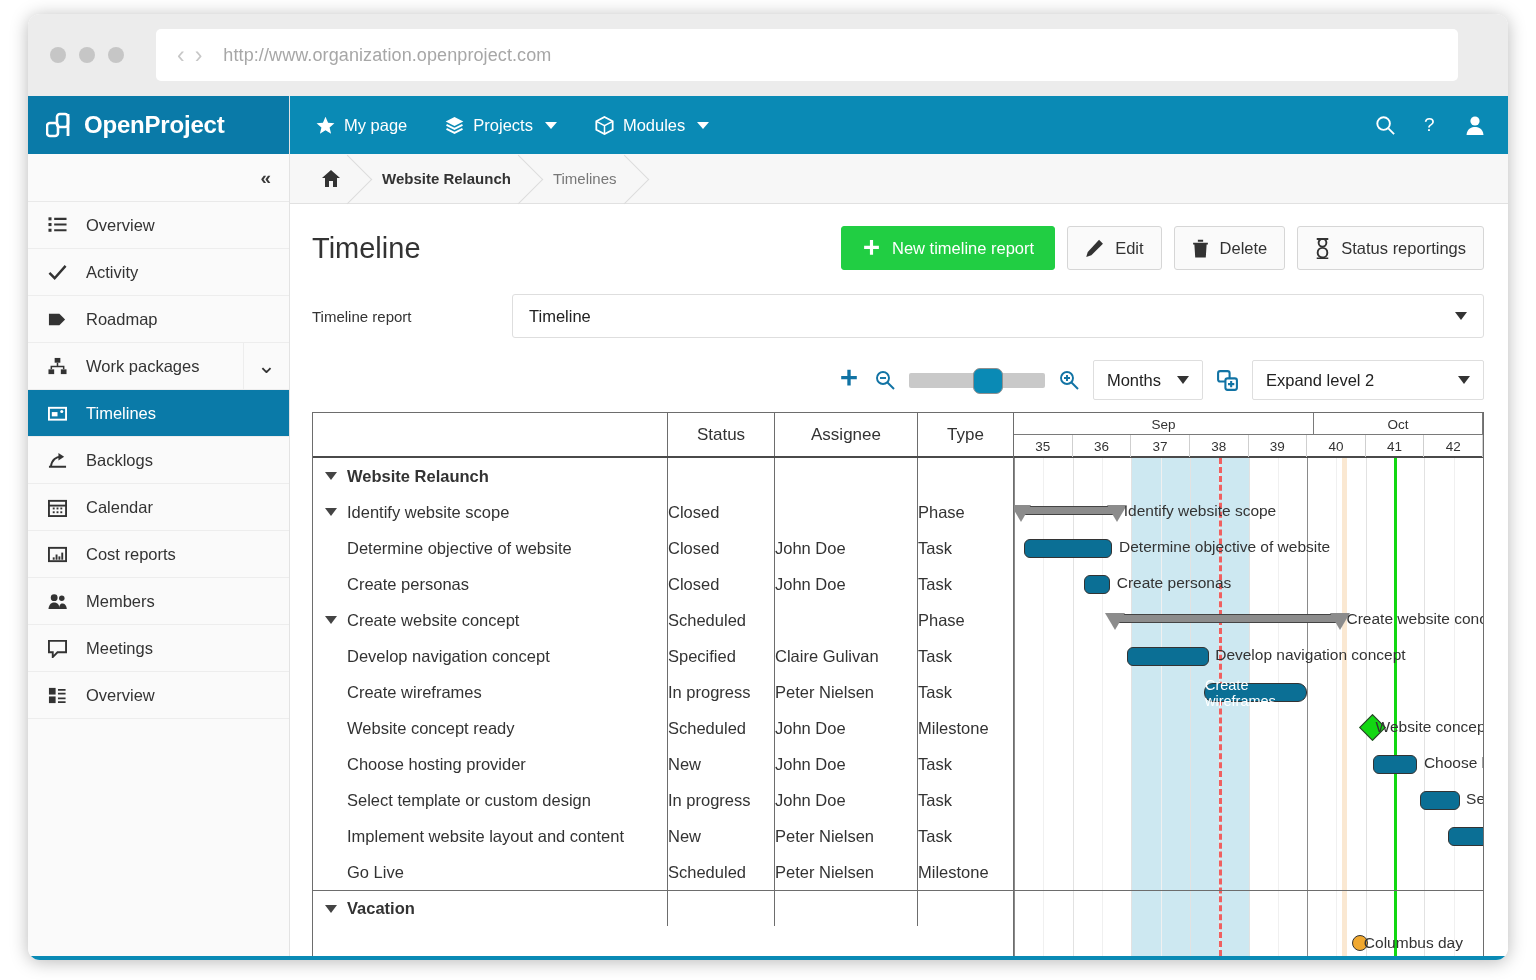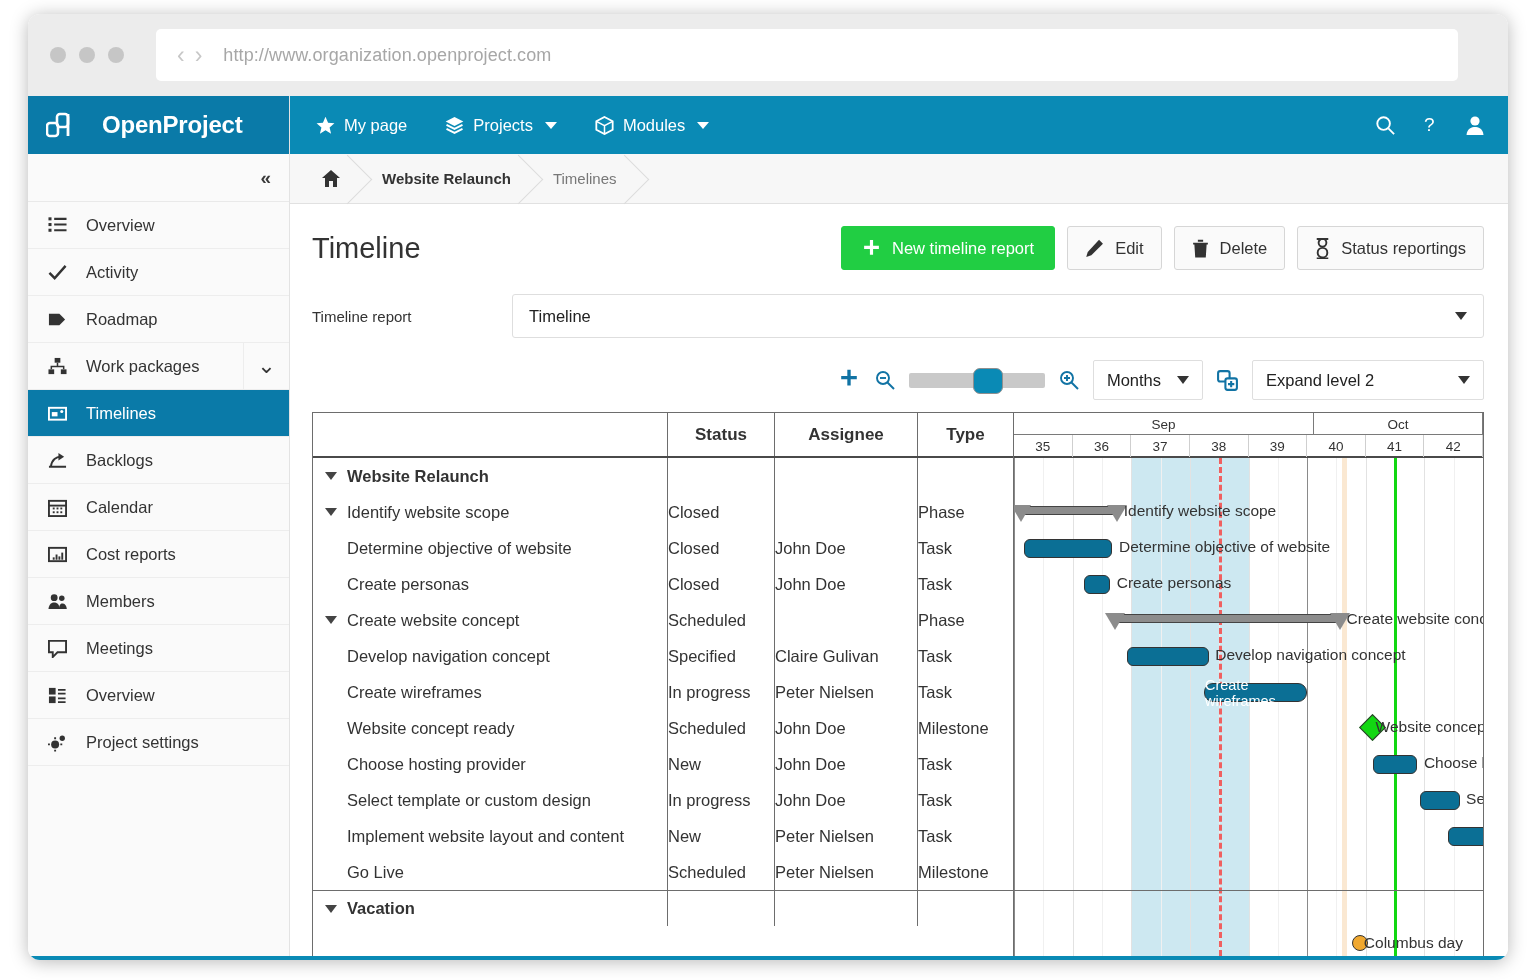--- a/index.html
+++ b/index.html
@@ -55,21 +55,21 @@
   
   .sidebar {
     width: 262px; flex: 0 0 262px;
     background: #fafafa;
     border-right: 1px solid #e3e3e3;
     display: flex; flex-direction: column;
   }
   .brand {
     height: 58px; background: #0a7aa8;
     display: flex; align-items: center;
-    padding-left: 18px; gap: 26px;
+    padding-left: 18px; gap: 8px;
   }
   .brand-logo { width: 30px; height: 26px; flex: 0 0 30px; }
   .brand-name {
     color: #fff; font-size: 24px; font-weight: bold;
     letter-spacing: -.2px;
   }
   .collapse-row {
     height: 48px; display: flex; align-items: center;
     justify-content: flex-end; padding-right: 18px;
     border-bottom: 1px solid #e9e9e9;
@@ -198,21 +198,21 @@
   .tl-left { width: 700px; flex: 0 0 700px; display: flex; flex-direction: column; }
   .tl-head {
     height: 45px; display: flex; border-bottom: 2px solid #4a4a4a; flex: 0 0 45px;
   }
   .col-name { flex: 1; min-width: 0; }
   .col-status { width: 107px; flex: 0 0 107px; border-left: 1px solid #6d6d6d; }
   .col-assignee { width: 143px; flex: 0 0 143px; border-left: 1px solid #6d6d6d; }
   .col-type { width: 96px; flex: 0 0 96px; border-left: 1px solid #6d6d6d; }
   .tl-head .hcell {
     display: flex; align-items: center; justify-content: center;
-    font-size: 17px; font-weight: bold; color: #333;
+    font-size: 17px; font-weight: normal; color: #333;
   }
   .tl-rows { flex: 1; }
   .tl-row { height: 36px; display: flex; font-size: 16.5px; color: #333; }
   .tl-row .cell { display: flex; align-items: center; }
   .tl-row .cell.name { padding-left: 12px; gap: 10px; }
   .tl-row .cell.mid { }
   .tl-row.group .cell.name { font-weight: bold; }
   .tri {
     width: 0; height: 0; border-left: 6px solid transparent;
     border-right: 6px solid transparent; border-top: 8px solid #444;
@@ -428,30 +428,20 @@
           </div>
           <div class="nav-item">
             <span class="nav-ico">
               <svg width="19" height="19" viewBox="0 0 20 20">
                 <rect x="1" y="2" width="7" height="7" fill="currentColor"></rect>
                 <rect x="1" y="11" width="7" height="7" fill="currentColor"></rect>
                 <path d="M10.5 4 h8 M10.5 8 h8 M10.5 13 h8 M10.5 17 h8" fill="none" stroke="currentColor" stroke-width="1.9"></path>
               </svg>
             </span>
             <span>Overview</span>
-          </div>
-          <div class="nav-item">
-            <span class="nav-ico">
-              <svg width="19" height="19" viewBox="0 0 20 20">
-                <circle cx="7.5" cy="12" r="4.2" fill="currentColor"></circle>
-                <circle cx="15" cy="5.5" r="2.8" fill="currentColor"></circle>
-                <path d="M7.5 4.5 v2 M7.5 17.5 v2 M0 12 h2 M13 12 h2" fill="none" stroke="currentColor" stroke-width="2"></path>
-              </svg>
-            </span>
-            <span>Project settings</span>
           </div>
         </div>
     </div>
 
     <div class="main">
 
       <div class="topbar">
         <div class="topnav" id="topnav-list">
             <div class="topnav-item">
               <span style="display: flex;">

